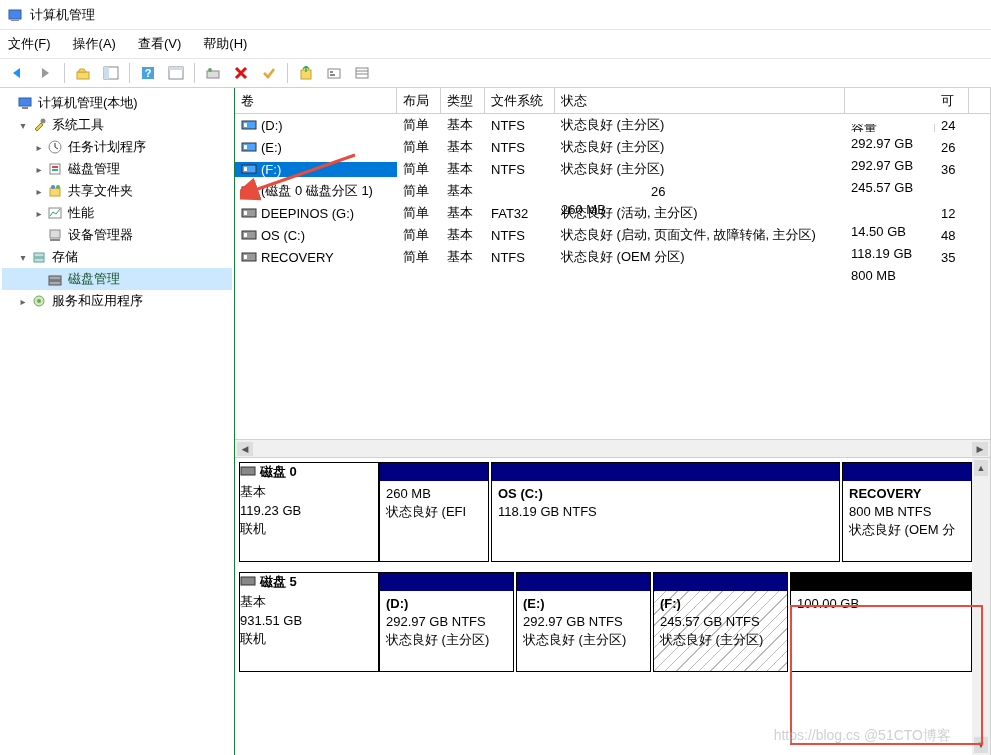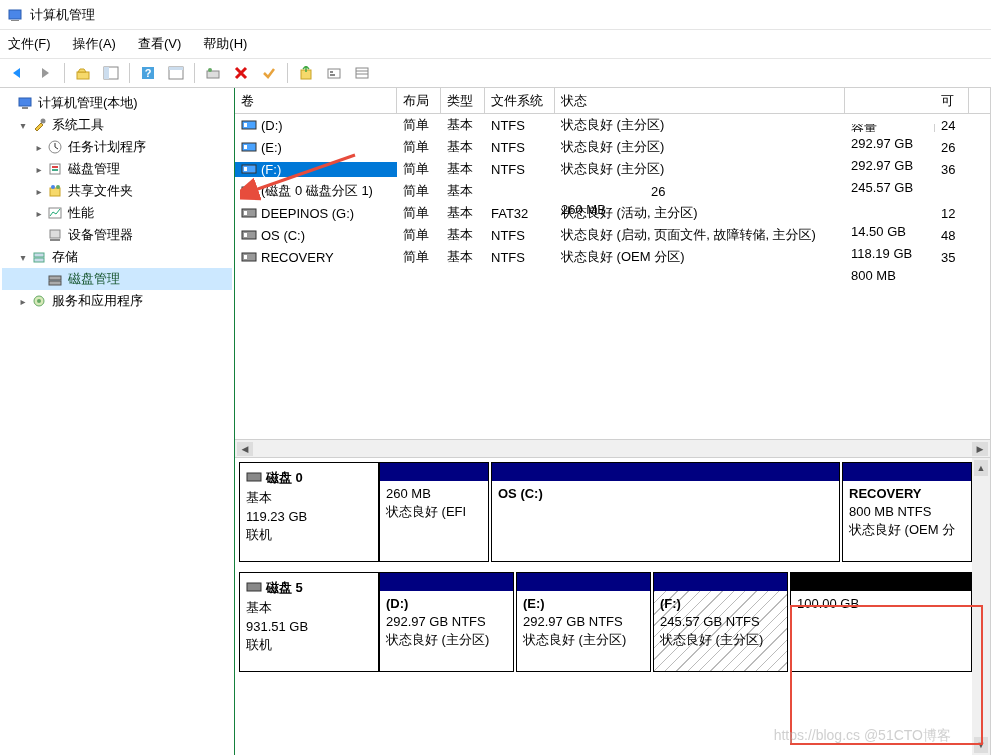--- a/index.html
+++ b/index.html
@@ -111,21 +111,21 @@
 .vol-icon { width:16px;height:12px; display:inline-flex;align-items:center;justify-content:center;}
 .scroll-h { height:18px; background:#f0f0f0; border-top:1px solid #d0d0d0; display:flex; align-items:center; justify-content:space-between; padding:0 2px;}
 .scroll-h .sbtn { width:16px;height:14px;background:#ddd;display:flex;align-items:center;justify-content:center;font-size:9px;color:#555;}
 .scroll-v { position:absolute; right:0; top:0; width:18px; background:#f0f0f0; display:flex; flex-direction:column; align-items:center; justify-content:space-between; padding:2px 0;}
 .scroll-v .sbtn { width:14px;height:16px;background:#ddd;display:flex;align-items:center;justify-content:center;font-size:9px;color:#555;}
 .graphical { flex:1; overflow:auto; padding:4px 18px 4px 4px; position:relative;}
 .disk-row { display:flex; margin-bottom:10px; min-height:100px;}
 .disk-info {
   width:140px;
   border:1px solid #000;
-  padding:6px;
+  padding:0;
   display:flex; flex-direction:column; gap:2px;
 }
 .disk-info .hdr { display:flex; align-items:center; gap:4px; font-weight:bold;}
 .parts { flex:1; display:flex; gap:2px;}
 .part {
   border:1px solid #000;
   display:flex; flex-direction:column;
 }
 .part .bar { height:18px; background:#000080;}
 .part.black .bar { background:#000;}
@@ -517,20 +517,21 @@
             <div class="bar"></div>
             <div class="pbody">
               <div>260 MB</div>
               <div>状态良好 (EFI</div>
             </div>
           </div>
           <div class="part" style="flex:1">
             <div class="bar"></div>
             <div class="pbody">
               <div class="pname">OS  (C:)</div>
+              <div>118.19 GB NTFS</div>
             </div>
           </div>
           <div class="part" style="width:130px">
             <div class="bar"></div>
             <div class="pbody">
               <div class="pname">RECOVERY</div>
               <div>800 MB NTFS</div>
               <div>状态良好 (OEM 分</div>
             </div>
           </div>

